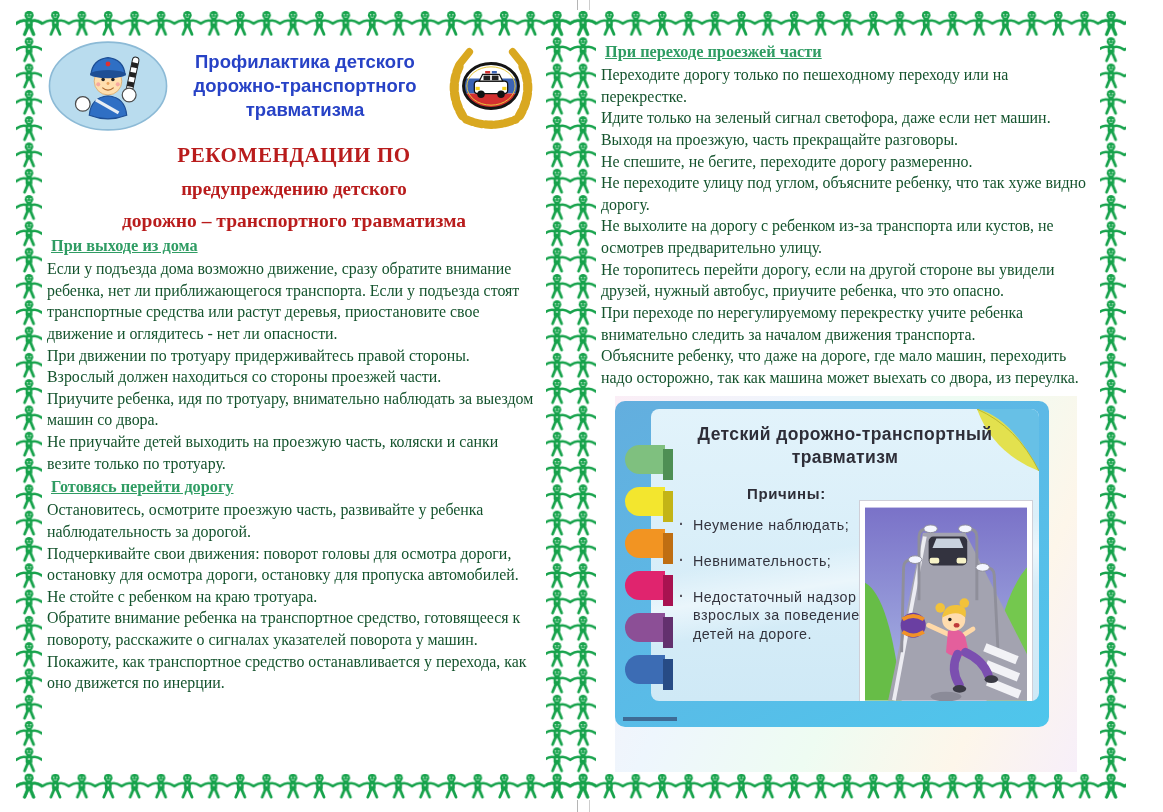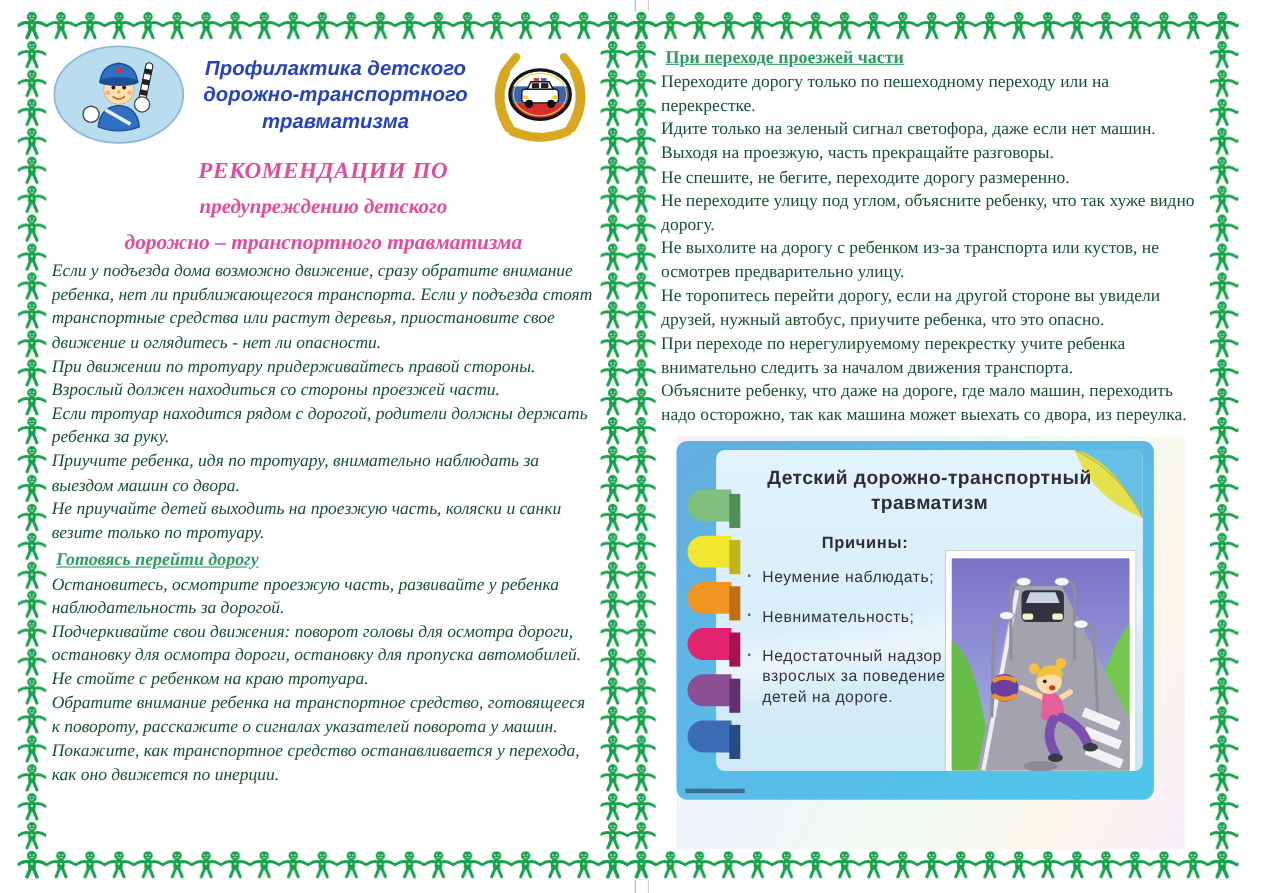--- a/index.html
+++ b/index.html
@@ -2,33 +2,33 @@
 <html><head>
 <meta charset="utf-8">
 <style>
   html,body{margin:0;padding:0;}
   body{width:1163px;height:812px;background:#fff;position:relative;
        font-family:"Liberation Serif",serif;overflow:hidden;}
   .canvas{position:absolute;inset:0;background:#fff;}
 
   
   .page{position:absolute;top:10px;width:556px;height:790px;background:#fff;}
-  .page.left{left:16px;font-style:italic;}
+  .page.left{left:16px;}
   .page.right{left:570px;}
   .frame{position:absolute;inset:0;pointer-events:none;}
   .content{position:absolute;left:31px;right:31px;top:29px;bottom:28px;overflow:hidden;}
   .div-line{position:absolute;top:0;bottom:0;width:1px;}
   .div-line.a{left:577px;background:#b5b5b5;}
   .div-line.b{left:589px;background:#cdcdcd;}
 
   
   .hdr{display:flex;align-items:center;gap:4px;margin-bottom:2px;}
   .hdr-title{flex:1;text-align:center;font-family:"Liberation Sans",sans-serif;
     font-weight:bold;font-size:18.5px;line-height:1.3;color:#2742c6;}
-  .red-title{text-align:center;font-weight:bold;color:#ec4899;margin:10px 0 4px;}
+  .red-title{text-align:center;font-weight:bold;color:#b91c1c;margin:10px 0 4px;}
   .red-title .l1{font-size:21px;letter-spacing:.6px;margin-bottom:10px;}
   .red-title .l2{font-size:19px;margin-bottom:10px;}
   .red-title .l3{font-size:19.5px;margin-bottom:4px;}
 
   
   .sec-h{color:#2f9c63;font-weight:bold;font-size:16.3px;text-decoration:underline;
          margin:3px 0 2px;text-indent:4px;}
   p.body{margin:0;font-size:15.9px;line-height:1.36;color:#14532d;}
 
   
@@ -146,24 +146,24 @@
           <rect x="73.5" y="57" width="5" height="4" fill="#f5d020"></rect>
         </svg>
       </div>
 
       <div class="red-title">
         <div class="l1">РЕКОМЕНДАЦИИ ПО</div>
         <div class="l2">предупреждению детского</div>
         <div class="l3">дорожно – транспортного травматизма</div>
       </div>
 
+      <div class="sec-h">При выходе из дома</div>
       <p class="body">Если у подъезда дома возможно движение, сразу обратите внимание ребенка, нет ли приближающегося транспорта. Если у подъезда стоят транспортные средства или растут деревья, приостановите свое движение и оглядитесь  - нет ли опасности.</p>
       <p class="body">При движении по тротуару придерживайтесь правой стороны.</p>
       <p class="body">Взрослый должен находиться со стороны проезжей части.</p>
-      <p class="body">Если тротуар находится рядом с дорогой, родители должны держать ребенка за руку.</p>
       <p class="body">Приучите ребенка, идя по тротуару, внимательно наблюдать за выездом машин со двора.</p>
       <p class="body">Не приучайте детей выходить на проезжую часть, коляски и санки везите только по тротуару.</p>
 
       <div class="sec-h">Готовясь перейти дорогу</div>
       <p class="body">Остановитесь, осмотрите проезжую часть, развивайте у ребенка наблюдательность за дорогой.</p>
       <p class="body">Подчеркивайте свои движения: поворот головы для осмотра дороги, остановку для осмотра дороги, остановку для пропуска автомобилей.</p>
       <p class="body">Не стойте с ребенком на краю тротуара.</p>
       <p class="body">Обратите внимание ребенка на транспортное средство, готовящееся к повороту, расскажите о сигналах указателей поворота у машин.</p>
       <p class="body">Покажите, как транспортное средство останавливается у перехода, как оно движется по инерции.</p>
     </div>

